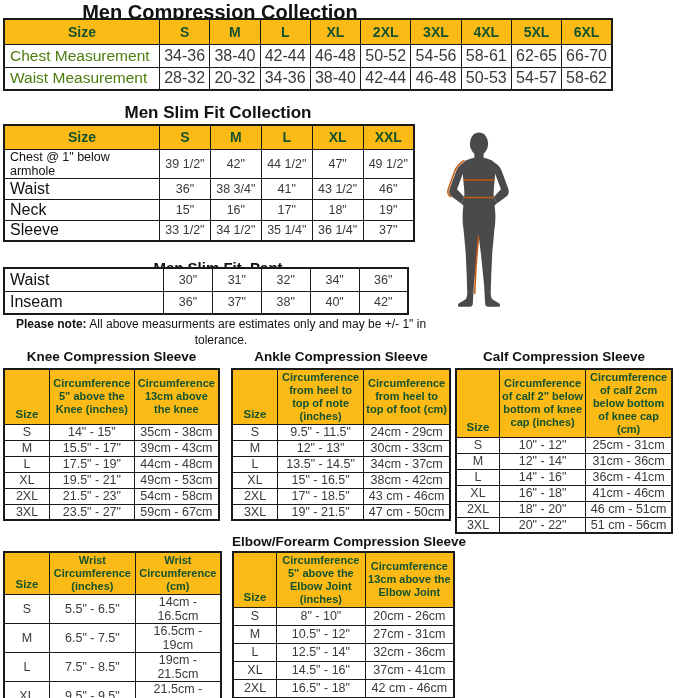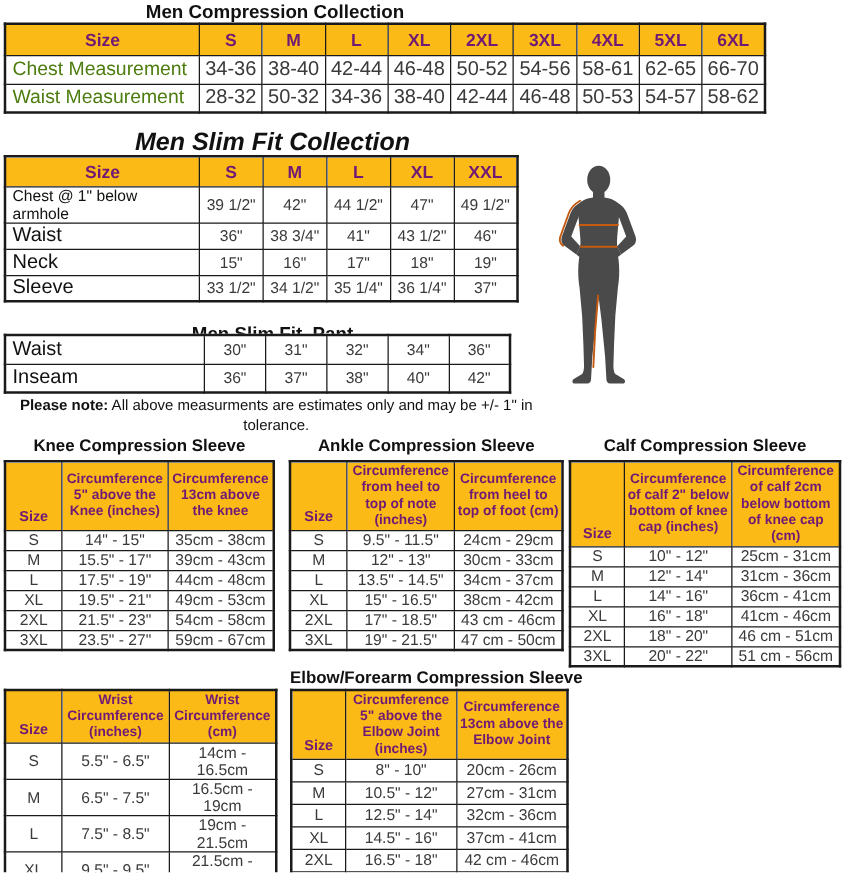--- a/index.html
+++ b/index.html
@@ -8,33 +8,33 @@
     --accent:#C55A11;
     --figure:#4A4A4A;
     --text:#1A1A1A;
     --value:#3A3A3A;
   }
   html,body{margin:0;padding:0;background:#fff;}
   body{font-family:"Liberation Sans",sans-serif;color:var(--text);}
   .sheet{position:relative;width:679px;height:698px;background:#fff;overflow:hidden;}
 
   .t-title{position:absolute;text-align:center;font-weight:bold;color:#111;white-space:pre;}
-  .t1{left:0;top:1px;width:440px;font-size:15px;}
-  .t2{left:0;top:103px;width:436px;font-size:20px;font-style:italic;}
+  .t1{left:0;top:1px;width:440px;font-size:20px;}
+  .t2{left:0;top:103px;width:436px;font-size:17px;}
   .t3{left:0;top:259px;width:436px;font-size:15px;}
   .t-knee{left:3px;top:349px;width:217px;font-size:13.5px;}
   .t-ankle{left:231px;top:349px;width:220px;font-size:13.5px;}
   .t-calf{left:455px;top:349px;width:218px;font-size:13.5px;}
   .t-wrist{left:3px;top:534px;width:219px;font-size:13.5px;margin-top:20px;}
   .t-elbow{left:232px;top:534px;width:223px;font-size:13.5px;}
 
   table{position:absolute;border-collapse:collapse;table-layout:fixed;background:#fff;
         border:2px solid var(--border);}
   th,td{border:1px solid var(--border);overflow:hidden;text-align:center;padding:0 1px;}
-  th{background:var(--header-bg);font-weight:bold;color:#701a75;}
+  th{background:var(--header-bg);font-weight:bold;color:#14532d;}
   td{color:var(--value);}
 
   
   .tbl-compression{left:3px;top:18px;width:610px;}
   .tbl-compression thead tr{height:25px;}
   .tbl-compression tbody tr{height:23px;}
   .tbl-compression th{font-size:14px;}
   .tbl-compression th:first-child{width:152px;}
   .tbl-compression td{font-size:16px;}
   .tbl-compression td:first-child{text-align:left;padding-left:5px;font-size:15.5px;color:#4d7c0f;}
@@ -108,21 +108,21 @@
           <td>46-48</td>
           <td>50-52</td>
           <td>54-56</td>
           <td>58-61</td>
           <td>62-65</td>
           <td>66-70</td>
         </tr>
         <tr>
           <td>Waist Measurement</td>
           <td>28-32</td>
-          <td>50-32</td>
+          <td>20-32</td>
           <td>34-36</td>
           <td>38-40</td>
           <td>42-44</td>
           <td>46-48</td>
           <td>50-53</td>
           <td>54-57</td>
           <td>58-62</td>
         </tr>
       </tbody>
     </table>

